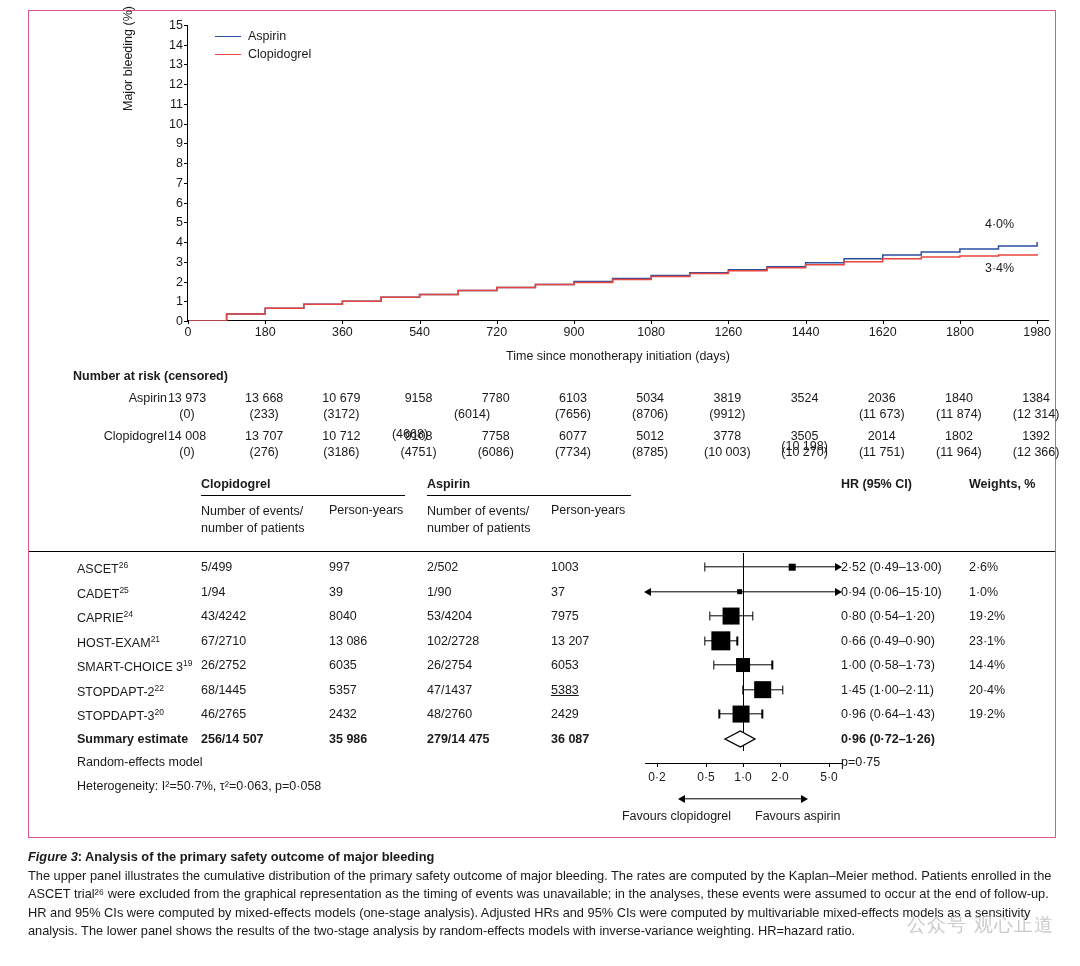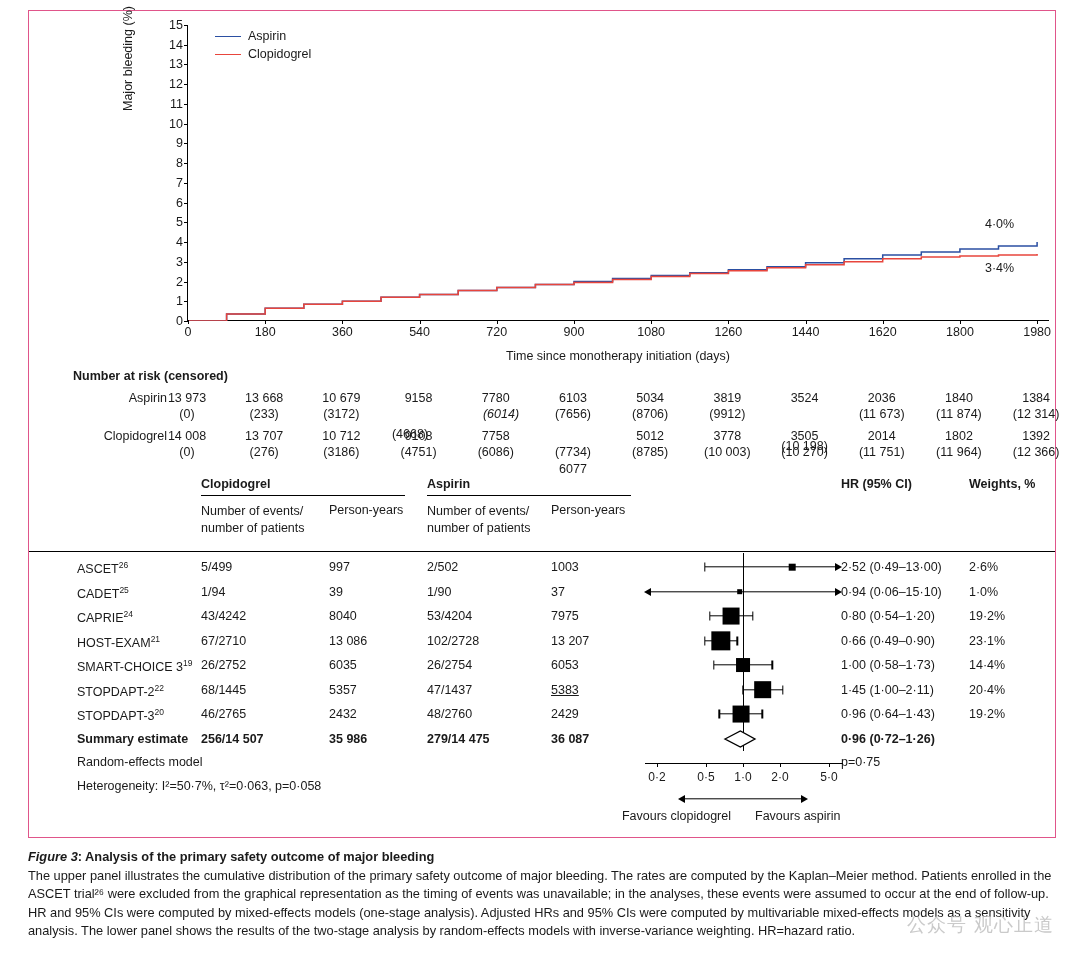--- a/index.html
+++ b/index.html
@@ -185,21 +185,21 @@
   <div class="risk-label" style="left: 8px; top: 22px;">Aspirin</div>
       <div class="risk-cell" style="left: 158px; top: 22px;">13 973</div>
       <div class="risk-cell" style="left: 158px; top: 38px;">(0)</div>
       <div class="risk-cell" style="left: 235.194px; top: 22px;">13 668</div>
       <div class="risk-cell" style="left: 235.194px; top: 38px;">(233)</div>
       <div class="risk-cell" style="left: 312.388px; top: 22px;">10 679</div>
       <div class="risk-cell" style="left: 312.388px; top: 38px;">(3172)</div>
       <div class="risk-cell" style="left: 389.582px; top: 22px;">9158</div>
       <div class="risk-cell" style="left: 381px; top: 38px; margin-top: 20px;">(4668)</div>
       <div class="risk-cell" style="left: 466.776px; top: 22px;">7780</div>
-      <div class="risk-cell" style="left: 472px; top: 38px; font-style: italic;">(6014)</div>
+      <div class="risk-cell" style="left: 443px; top: 38px;">(6014)</div>
       <div class="risk-cell" style="left: 543.97px; top: 22px;">6103</div>
       <div class="risk-cell" style="left: 543.97px; top: 38px;">(7656)</div>
       <div class="risk-cell" style="left: 621.164px; top: 22px;">5034</div>
       <div class="risk-cell" style="left: 621.164px; top: 38px;">(8706)</div>
       <div class="risk-cell" style="left: 698.358px; top: 22px;">3819</div>
       <div class="risk-cell" style="left: 698.358px; top: 38px;">(9912)</div>
       <div class="risk-cell" style="left: 775.552px; top: 22px;">3524</div>
       <div class="risk-cell" style="left: 775.552px; top: 38px; margin-top: 32px;">(10 198)</div>
       <div class="risk-cell" style="left: 852.746px; top: 22px;">2036</div>
       <div class="risk-cell" style="left: 852.746px; top: 38px;">(11 673)</div>
@@ -211,21 +211,21 @@
       <div class="risk-cell" style="left: 158px; top: 60px;">14 008</div>
       <div class="risk-cell" style="left: 158px; top: 76px;">(0)</div>
       <div class="risk-cell" style="left: 235.194px; top: 60px;">13 707</div>
       <div class="risk-cell" style="left: 235.194px; top: 76px;">(276)</div>
       <div class="risk-cell" style="left: 312.388px; top: 60px;">10 712</div>
       <div class="risk-cell" style="left: 312.388px; top: 76px;">(3186)</div>
       <div class="risk-cell" style="left: 389.582px; top: 60px;">9108</div>
       <div class="risk-cell" style="left: 389.582px; top: 76px;">(4751)</div>
       <div class="risk-cell" style="left: 466.776px; top: 60px;">7758</div>
       <div class="risk-cell" style="left: 466.776px; top: 76px;">(6086)</div>
-      <div class="risk-cell" style="left: 543.97px; top: 60px; margin-top: 33px;">6077</div>
+      <div class="risk-cell" style="left: 543.97px; top: 60px;">6077</div>
       <div class="risk-cell" style="left: 543.97px; top: 76px;">(7734)</div>
       <div class="risk-cell" style="left: 621.164px; top: 60px;">5012</div>
       <div class="risk-cell" style="left: 621.164px; top: 76px;">(8785)</div>
       <div class="risk-cell" style="left: 698.358px; top: 60px;">3778</div>
       <div class="risk-cell" style="left: 698.358px; top: 76px;">(10 003)</div>
       <div class="risk-cell" style="left: 775.552px; top: 60px;">3505</div>
       <div class="risk-cell" style="left: 775.552px; top: 76px;">(10 270)</div>
       <div class="risk-cell" style="left: 852.746px; top: 60px;">2014</div>
       <div class="risk-cell" style="left: 852.746px; top: 76px;">(11 751)</div>
       <div class="risk-cell" style="left: 929.94px; top: 60px;">1802</div>

